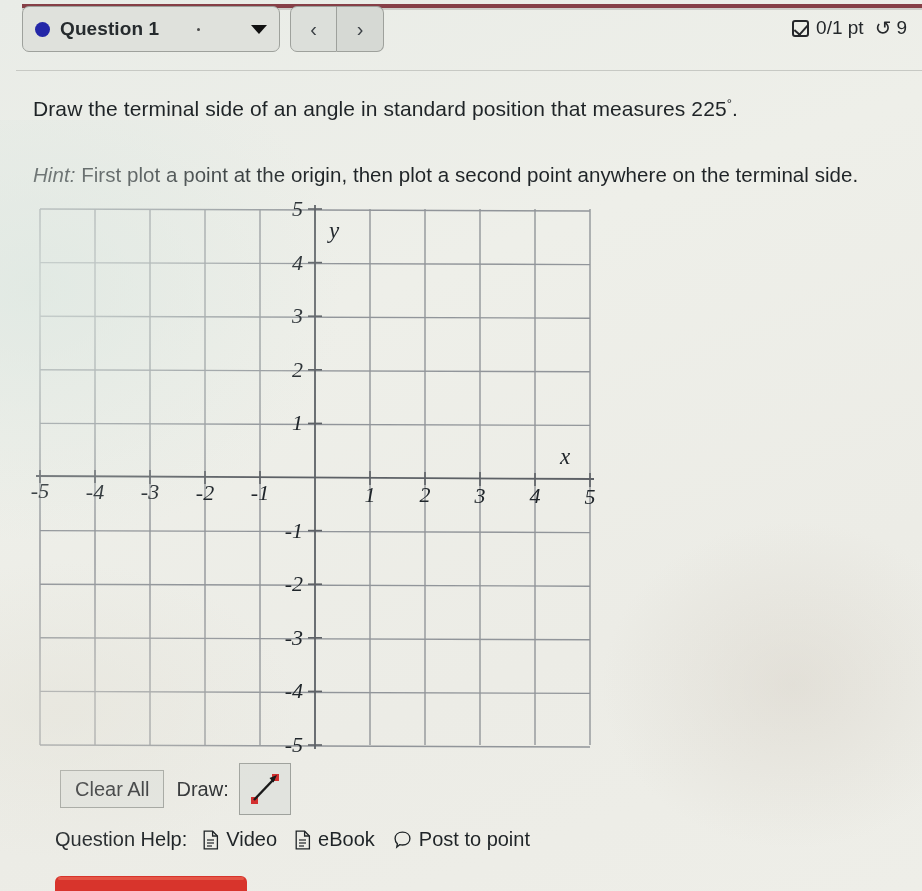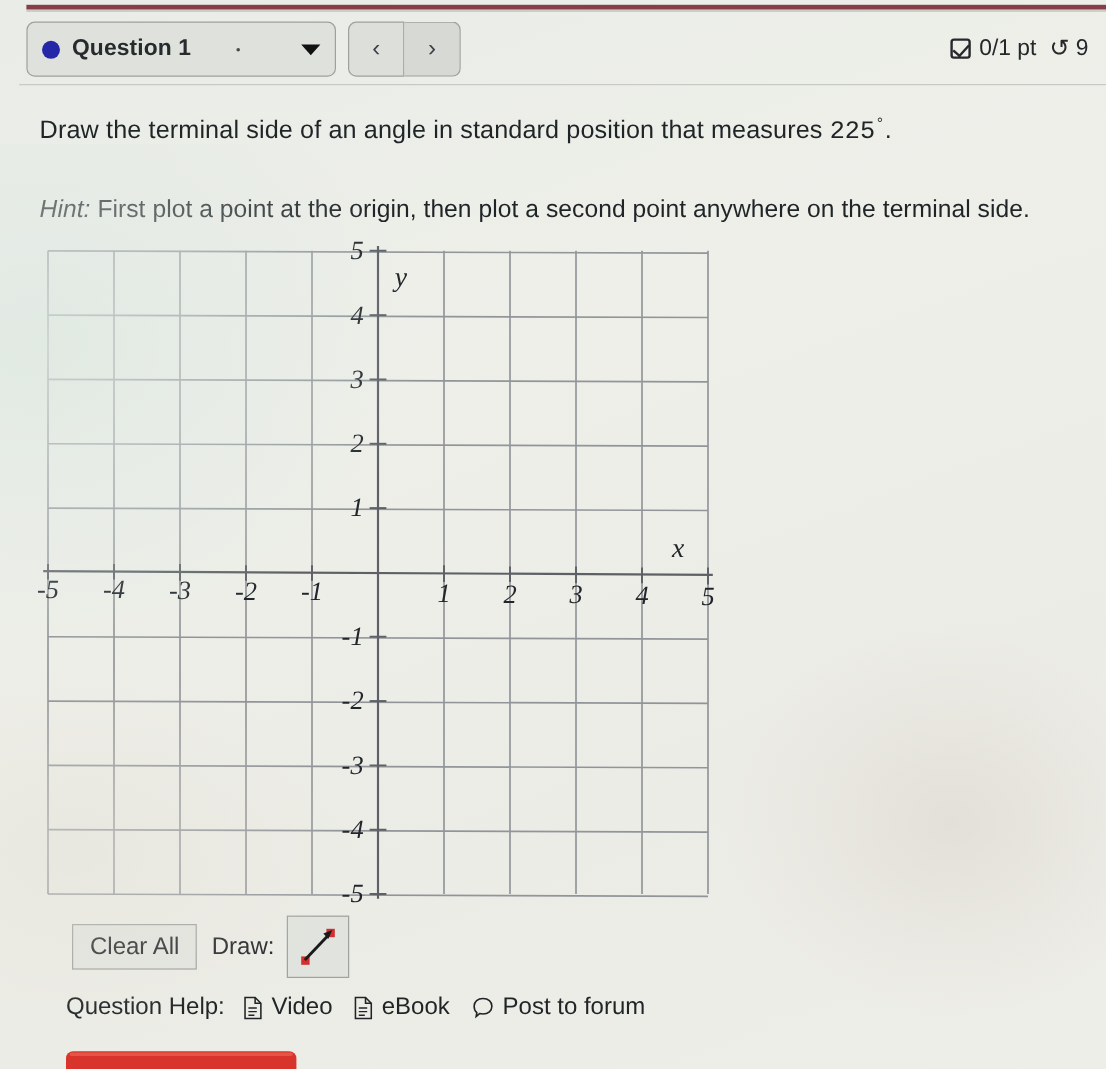--- a/index.html
+++ b/index.html
@@ -38,21 +38,21 @@
     background: #7d3038;
     opacity: .92;
   }
   .top-rule-shadow {
     position: absolute; left: 22px; top: 8px; width: 900px; height: 2px;
     background: #b9b7b2; opacity: .6;
   }
 
   
   .header {
-    position: absolute; left: 0; top: 16px; width: 909px; height: 58px;
+    position: absolute; left: 0; top: 4px; width: 909px; height: 58px;
   }
   .qselect {
     position: absolute; left: 22px; top: 2px;
     width: 258px; height: 46px;
     background: #dfe1dc;
     border: 1px solid #9ea19c;
     border-radius: 7px;
     display: flex; align-items: center;
     padding: 0 12px;
   }
@@ -119,21 +119,21 @@
     position: absolute; left: 16px; top: 70px; width: 906px; height: 1px;
     background: #c7c9c4;
   }
 
   
   .prompt {
     position: absolute; left: 33px; top: 96px;
     font-size: 21px; color: #1f2427;
     letter-spacing: .1px;
   }
-  .prompt .deg { font-family: Liberation Mono, monospace; font-style: normal; }
+  .prompt .deg { font-family: Liberation Sans, sans-serif; font-style: normal; }
   .hint {
     position: absolute; left: 33px; top: 163px;
     font-size: 20.5px; color: #1f2427;
     letter-spacing: .05px;
   }
   .hint i { font-style: italic; }
 
   
   .graph-wrap {
     position: absolute; left: 0px; top: 196px;
@@ -356,21 +356,21 @@
         <line x1="4" y1="13" x2="11" y2="13" stroke="#1f2427" stroke-width="1.2"></line>
         <line x1="4" y1="16" x2="9" y2="16" stroke="#1f2427" stroke-width="1.2"></line>
       </svg>
       <span class="txt">eBook</span>
     </span>
 
     <span class="item">
       <svg class="bubble-icon" viewBox="0 0 20 20">
         <path d="M10 2.2 C14.6 2.2 17.8 5 17.8 9 C17.8 13 14.6 15.8 10 15.8 C8.9 15.8 7.9 15.65 7 15.4 L4 18 L4.6 14.6 C3 13.3 2.2 11.3 2.2 9 C2.2 5 5.4 2.2 10 2.2 Z" fill="none" stroke="#1f2427" stroke-width="1.4"></path>
       </svg>
-      <span class="txt">Post to forum</span>
+      <span class="txt">Post to point</span>
     </span>
   </div>
 
   <div class="red-btn"></div>
   <div class="red-btn-hi"></div>
 
   <div class="glare g1"></div>
   <div class="glare g2"></div>
   <div class="glare g3"></div>
 </div>

